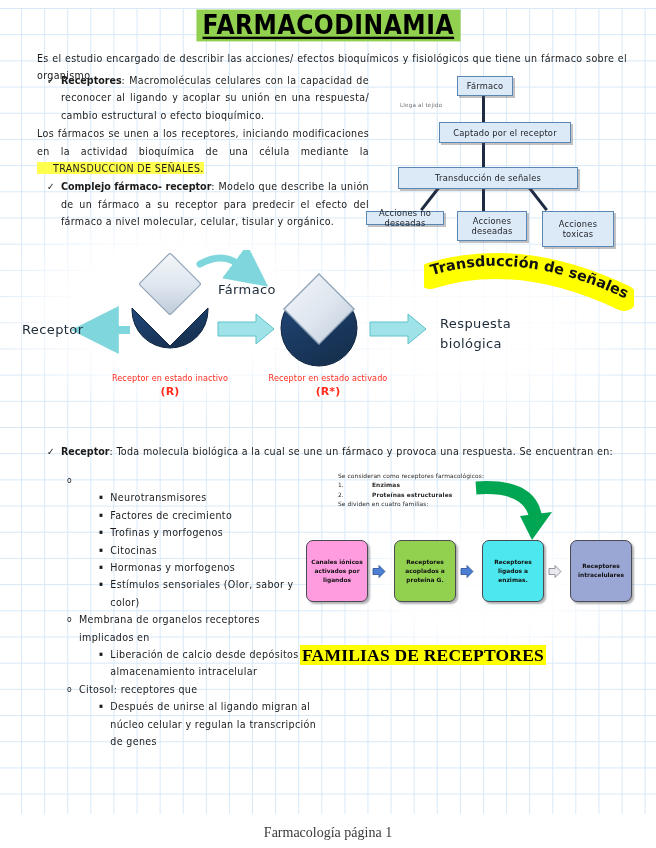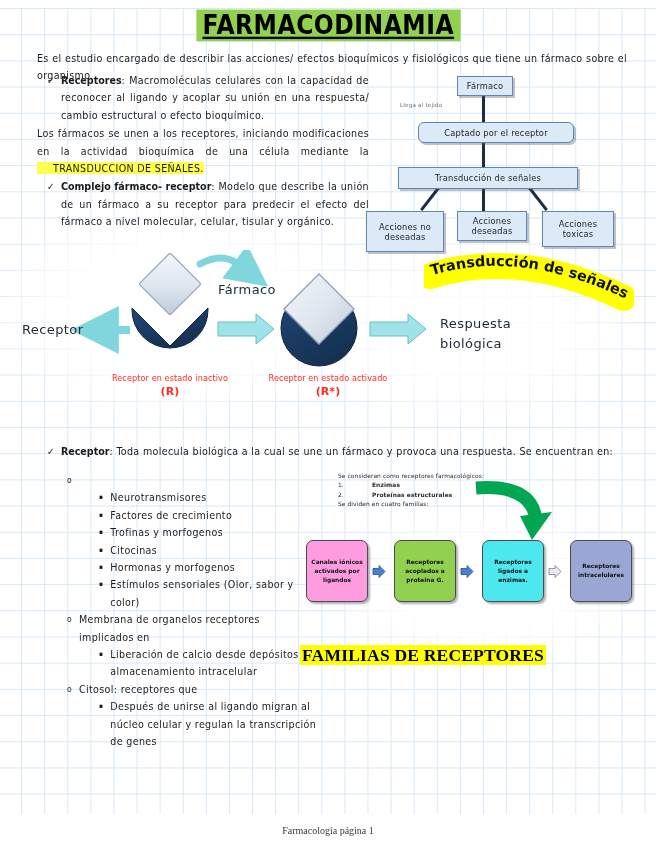--- a/index.html
+++ b/index.html
@@ -160,21 +160,21 @@
     font-weight: bold; font-size: 17.5px; color: #000;
     background: #ffff00; padding: 0 2px;
     letter-spacing: .2px;
   }
 
   
   #footer {
     position: absolute; left: 0; right: 0; top: 825px;
     text-align: center;
     font-family: "Liberation Serif", "DejaVu Serif", serif;
-    font-size: 10px; color: #3a3a3a; z-index: 5;
+    font-size: 14px; color: #3a3a3a; z-index: 5;
   }
 </style>
 </head>
 <body>
 
 <div id="grid"></div>
 <div id="grid-fade"></div>
 
 <div id="title">
   <span>FARMACODINAMIA</span>
@@ -204,24 +204,24 @@
 
   <div class="fline" style="left:120px; top:20px; width:3px; height:28px;"></div>
   <div class="fline" style="left:120px; top:66px; width:3px; height:27px;"></div>
   <div class="fline" style="left:120px; top:112px; width:3px; height:23px;"></div>
   <div class="fline" style="left:75px; top:112px; width:3px; height:28px; transform:rotate(38deg); transform-origin:top center;"></div>
   <div class="fline" style="left:166px; top:112px; width:3px; height:28px; transform:rotate(-38deg); transform-origin:top center;"></div>
 
   <div id="llega" style="left:38px; top:26px;">Llega al tejido</div>
 
   <div class="fbox" style="left:95px; top:0px; width:56px; height:20px;">Fármaco</div>
-  <div class="fbox" style="left:56px; top:46px; width:156px; height:21px;border-radius:6px;">Captado por el receptor</div>
+  <div class="fbox" style="left:77px; top:46px; width:132px; height:21px;">Captado por el receptor</div>
   <div class="fbox" style="left:36px; top:91px; width:180px; height:22px;">Transducción de señales</div>
 
-  <div class="fbox" style="left:4px; top:135px; width:78px; height:41px;">Acciones no deseadas</div>
+  <div class="fbox" style="left:4px; top:135px; width:78px; height:14px;">Acciones no deseadas</div>
   <div class="fbox" style="left:95px; top:135px; width:70px; height:30px;text-align:center;">Acciones deseadas</div>
   <div class="fbox" style="left:180px; top:135px; width:72px; height:36px;">Acciones toxicas</div>
 
 </div>
 
 <div id="curved">
   <svg width="210" height="70" viewBox="0 0 210 70">
     <defs>
       <path id="arcpath" d="M 6,30 Q 95,2 200,52" fill="none"></path>
     </defs>

